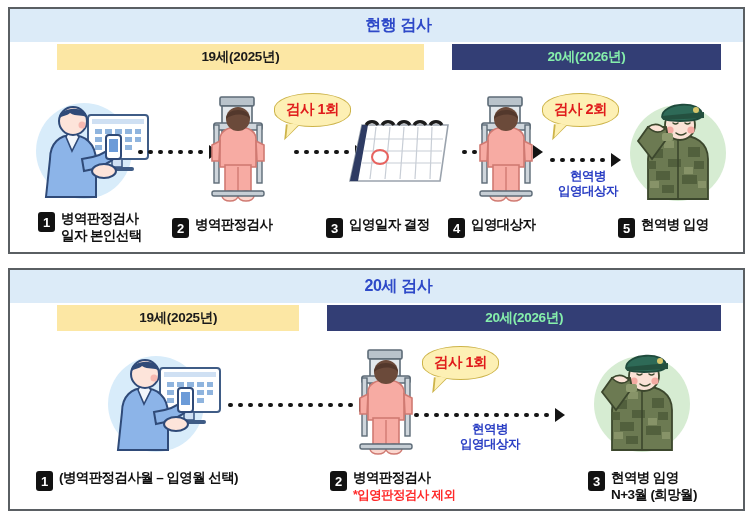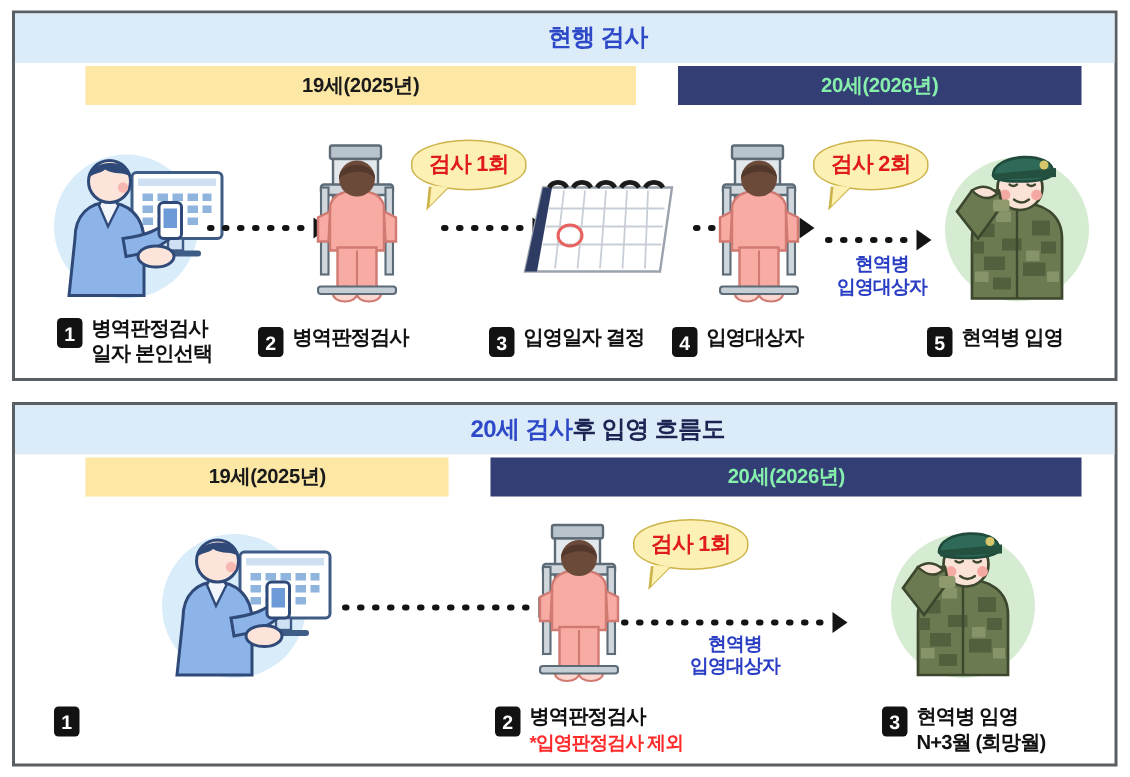--- a/index.html
+++ b/index.html
@@ -430,21 +430,20 @@
         </span>
       </div>
 
     </div>
   </section>
 
   <section class="panel" id="panel-new">
 
     <div class="panel-title">
       <span class="title-hl">20세 검사</span>
-        <span> 후 입영 흐름도</span>
     </div>
 
     <div class="age-bands">
       <div class="band band-young" style="width:263px">19세(2025년)</div>
       <div class="band band-old" style="width:427px">20세(2026년)</div>
     </div>
 
     <div class="stage">
 
       <div class="circ circ-blue" style="left:98px; top:22px; width:96px; height:96px;"></div>
@@ -570,20 +569,21 @@
         <path d="M44 19 L86 15 L86 21 L45 23 Z" fill="#24503f"></path>
         <circle cx="78" cy="13" r="3" fill="#d8c66a"></circle>
         <path d="M34 62 L20 44 L30 30 L48 30 L50 40 Z" fill="#6c7a52" stroke="#3c472d" stroke-width="1.8"></path>
         <path d="M30 30 q9 -6 17 2 q-8 7 -17 -2 Z" fill="#fbe2d6" stroke="#3c472d" stroke-width="1.6"></path>
         <rect x="44" y="36" width="11" height="8" rx="2" fill="#8e9a6e"></rect>
       </svg>
 
       <div class="legend-item" style="left:26px; top:136px;">
         <span class="num-chip">1</span>
         <span class="legend-text">
+          <span class="sub">(병역판정검사월 – 입영월 선택)</span>
         </span>
       </div>
 
       <div class="legend-item" style="left:320px; top:136px;">
         <span class="num-chip">2</span>
         <span class="legend-text">
           <span>병역판정검사</span>
           <span class="legend-note">*입영판정검사 제외</span>
         </span>
       </div>

